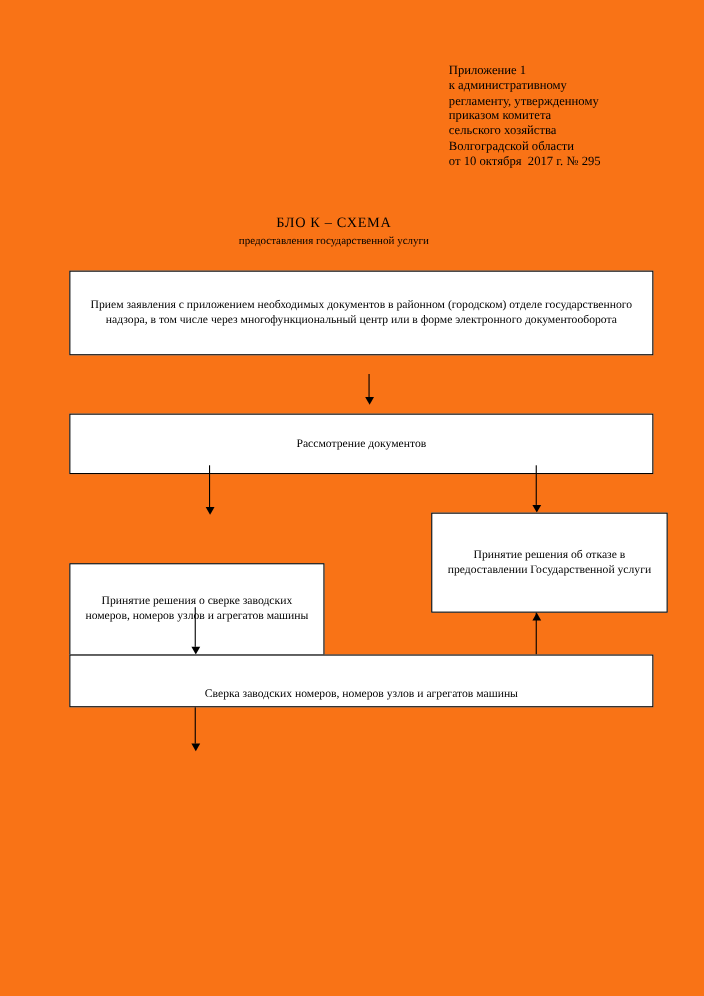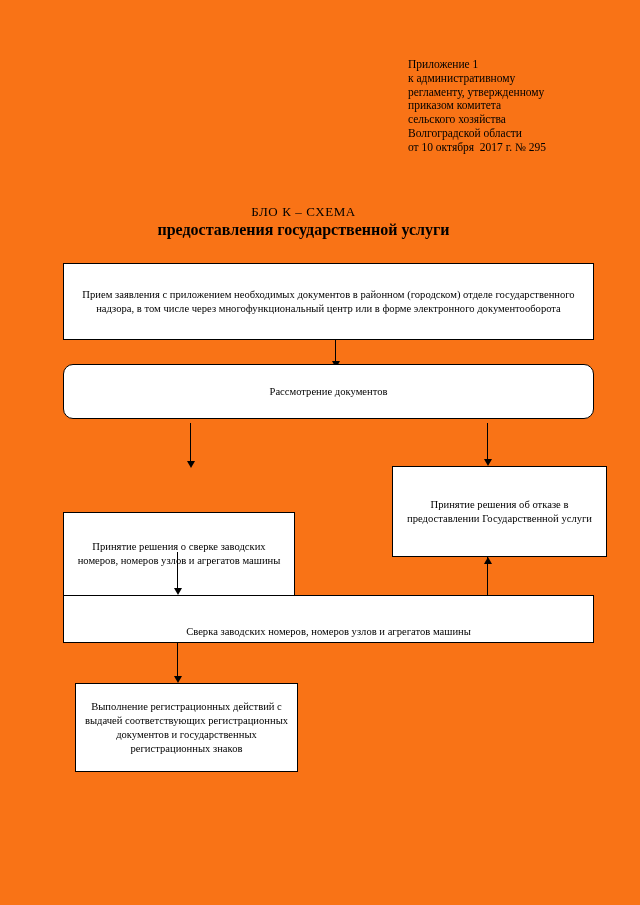--- a/index.html
+++ b/index.html
@@ -33,34 +33,33 @@
     font-size: 11.5px;
     line-height: 13.8px;
     text-align: left;
     white-space: pre;
   }
 
   
   .title-block {
     position: absolute;
     left: 0;
-    top: 203px;
+    top: 193px;
     width: 607px;
     text-align: center;
   }
   .title-main {
     font-size: 13px;
     letter-spacing: 0.6px;
     line-height: 17px;
   }
   .title-sub {
-    font-size: 16px;
+    font-size: 10px;
     line-height: 17px;
     margin-top: 1px;
-    font-weight: bold;
   }
 
   
   .box {
     position: absolute;
     box-sizing: border-box;
     border: 1px solid #000000;
     background: #ffffff;
     display: flex;
     align-items: center;
@@ -69,22 +68,22 @@
     font-size: 10.6px;
     line-height: 14px;
     padding: 3px 8px;
   }
   .box .box-text {
     display: block;
     width: 100%;
     white-space: pre-line;
   }
 
-  #box-intake   { left: 63px;  top: 263px; width: 531px; height: 77px; }
-  #box-review   { left: 63px;  top: 364px; width: 531px; height: 55px; border-radius: 10px; }
+  #box-intake   { left: 63px;  top: 246px; width: 531px; height: 77px; }
+  #box-review   { left: 63px;  top: 376px; width: 531px; height: 55px; }
   #box-decision-verify { left: 63px;  top: 468px; width: 232px; height: 84px; margin-top: 44px; }
   #box-decision-refuse { left: 380px; top: 466px; width: 215px; height: 91px; margin-left: 12px; }
   #box-verification    { left: 63px;  top: 595px; width: 531px; height: 48px; align-items: flex-end; }
   #box-registration    { left: 75px;  top: 683px; width: 223px; height: 89px; }
 
   
   .conn {
     position: absolute;
   }
   .conn .stem {
@@ -201,17 +200,14 @@
 
   <div class="box" id="box-verification">
     <span class="box-text">Сверка заводских номеров, номеров узлов и агрегатов машины</span>
   </div>
 
   <div class="conn" id="arrow-check-reg">
     <div class="stem"></div>
     <div class="head-down"></div>
   </div>
 
-  <div class="box" id="box-registration">
-    <span class="box-text">Выполнение регистрационных действий с выдачей соответствующих регистрационных документов и государственных регистрационных знаков</span>
-  </div>
 
 </div>
 
 </body></html>

